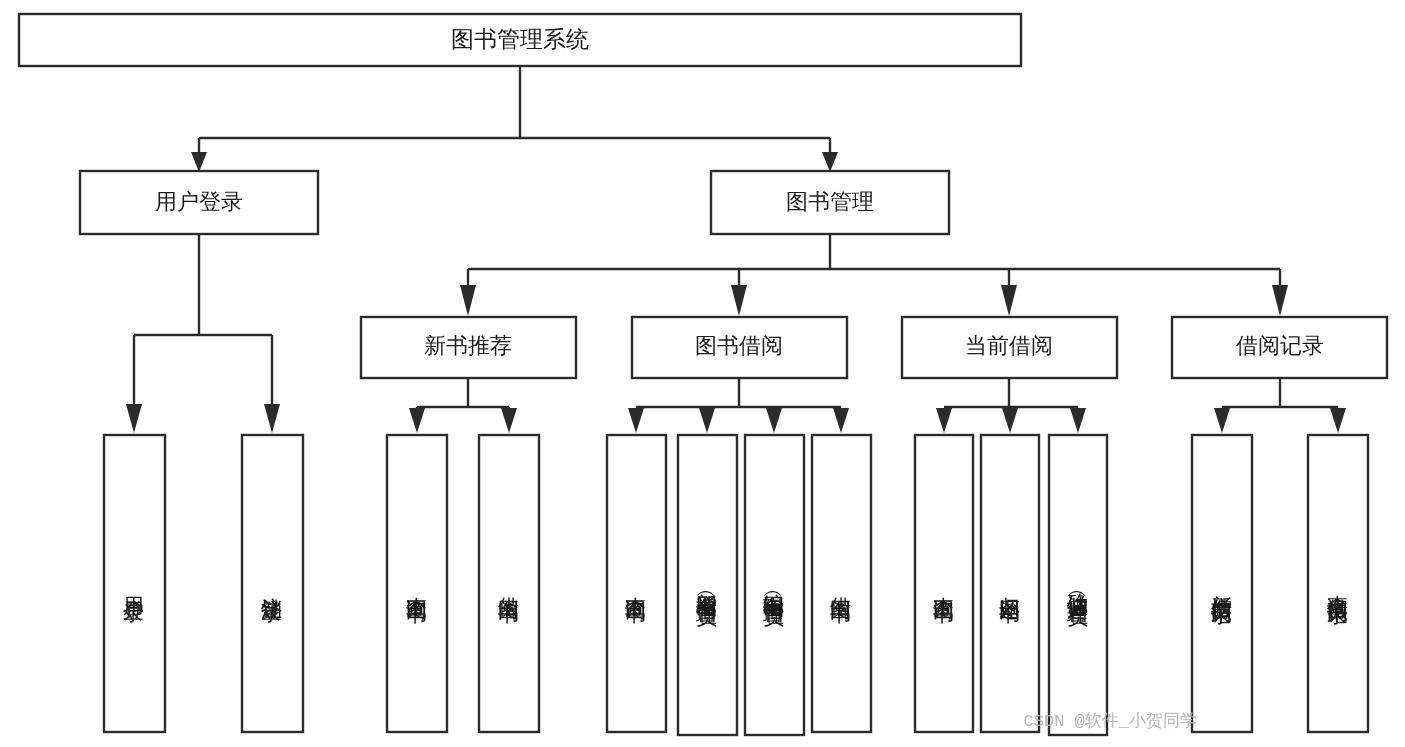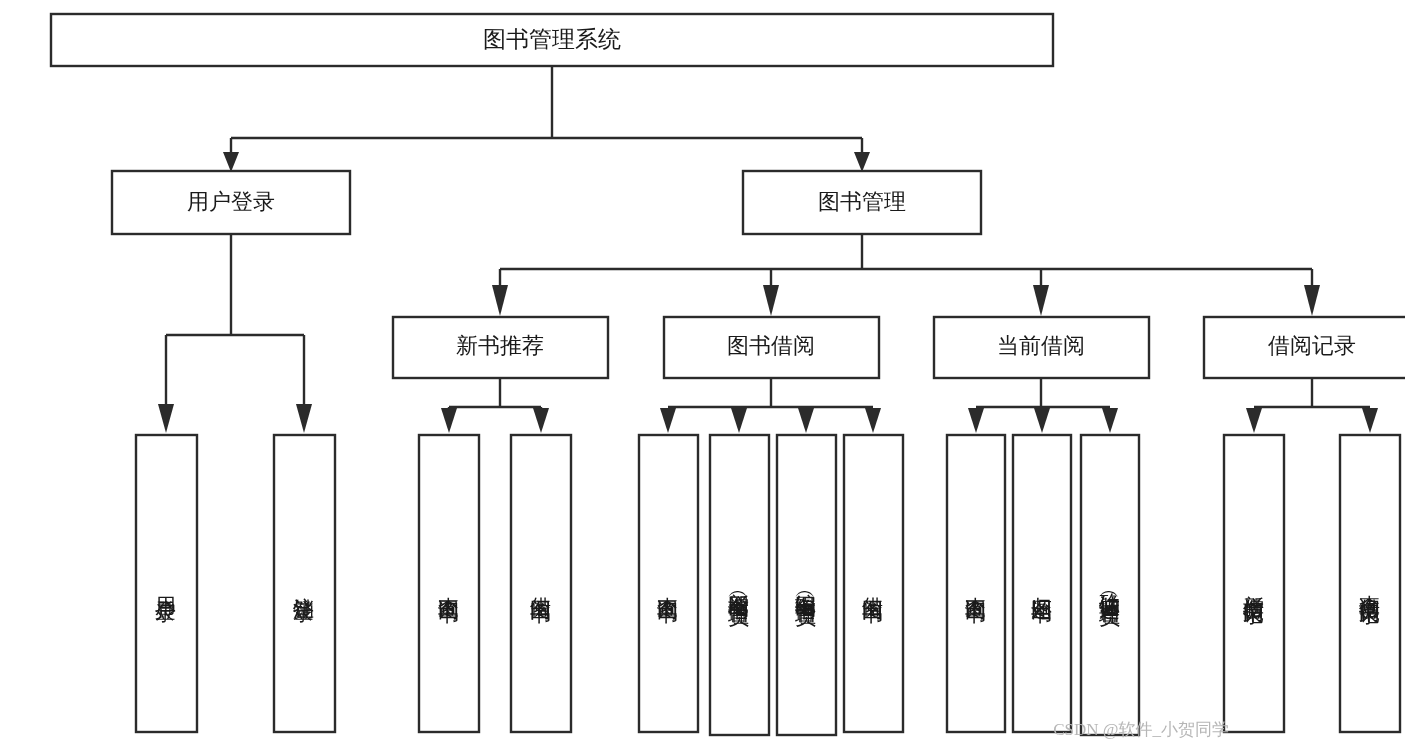--- a/index.html
+++ b/index.html
@@ -13,21 +13,20 @@
     font-family: "Liberation Sans", "DejaVu Sans", sans-serif;
     overflow: hidden;
     position: relative;
   }
   #diagram-root {
     position: absolute;
     left: 0;
     top: 0;
     width: 1205px;
     height: 747px;
-    margin-left: 32px;
   }
   svg.diagram {
     display: block;
     width: 1405px;
     height: 747px;
   }
   .node-box {
     fill: #ffffff;
     stroke: #2b2b2b;
     stroke-width: 2.4;
@@ -59,22 +58,22 @@
     stroke-width: 2.4;
     fill: none;
   }
   .arrow-head {
     fill: #2b2b2b;
     stroke: none;
   }
   .watermark {
     position: absolute;
     right: 8px;
-    bottom: 6px;
-    font-family: Liberation Serif, serif;
+    bottom: 15px;
+    font-family: Liberation Mono, monospace;
     font-size: 17px;
     color: #b6b6b6;
     white-space: nowrap;
     user-select: none;
     text-align: right;
   }
 </style>
 </head>
 <body>
 

